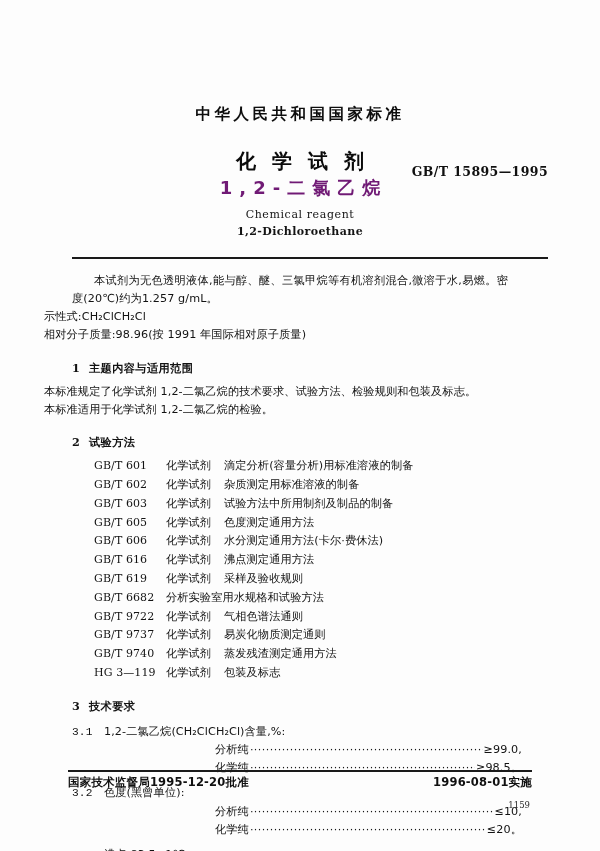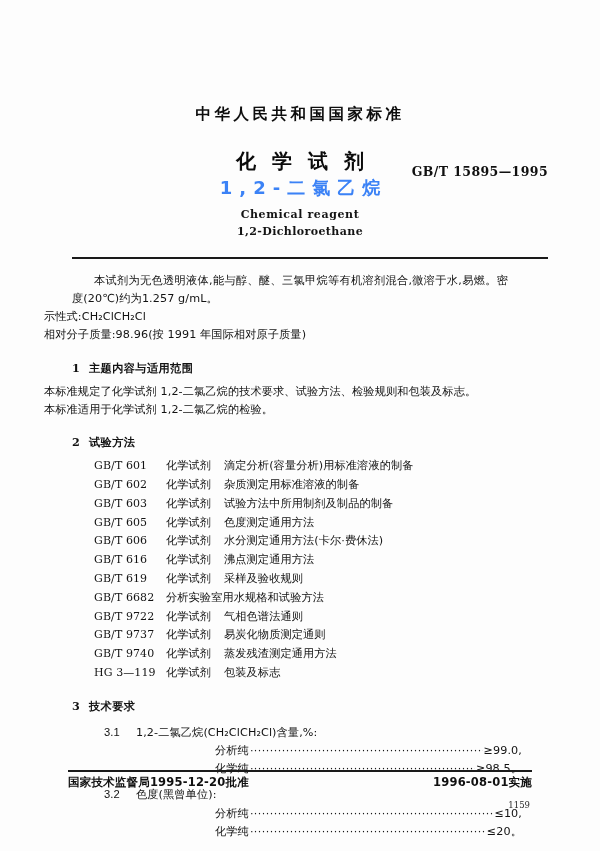--- a/index.html
+++ b/index.html
@@ -48,41 +48,41 @@
   .sub-title {
     position: absolute;
     top: 176px;
     left: 0;
     width: 600px;
     text-align: center;
     font-size: 18px;
     font-weight: bold;
     letter-spacing: 7px;
     text-indent: 7px;
-    color: #3b82f6;
+    color: #701a75;
   }
   .std-number {
     position: absolute;
     top: 164px;
     right: 52px;
     font-family: "DejaVu Serif", "Liberation Serif", serif;
     font-size: 12.5px;
     font-weight: bold;
     letter-spacing: 0.4px;
     color: #101010;
   }
   .eng-line1 {
     position: absolute;
     top: 208px;
     left: 0;
     width: 600px;
     text-align: center;
     font-family: "DejaVu Serif", "Liberation Serif", serif;
     font-size: 11px;
-    font-weight: bold;
+    font-weight: normal;
     letter-spacing: 0.6px;
     color: #141414;
   }
   .eng-line2 {
     position: absolute;
     top: 225px;
     left: 0;
     width: 600px;
     text-align: center;
     font-family: "DejaVu Serif", "Liberation Serif", serif;
@@ -163,22 +163,21 @@
 
   
   .clause {
     padding-left: 72px;
     letter-spacing: 0.1px;
     margin-top: 7px;
   }
   .clause .cnum {
     display: inline-block;
     width: 32px;
-    font-family: Liberation Sans, sans-serif;
-    margin-left: 32px;
+    font-family: Liberation Mono, monospace;
   }
   .leader-row {
     display: flex;
     align-items: flex-start;
     padding-left: 215px;
     padding-right: 78px;
     line-height: 1.62;
     letter-spacing: 0.1px;
   }
   .leader-label { flex: 0 0 auto; }

